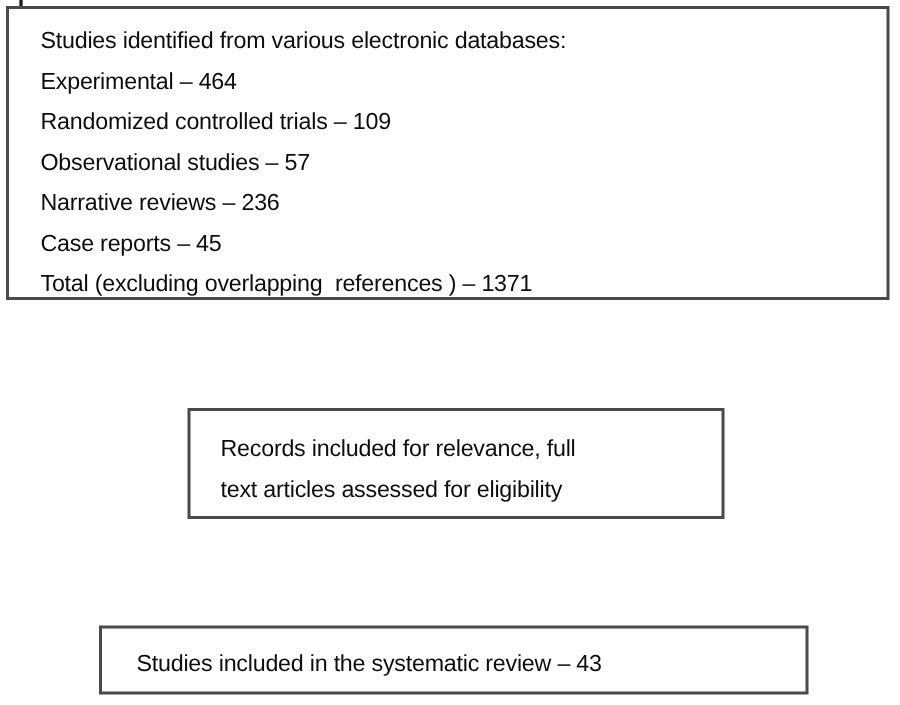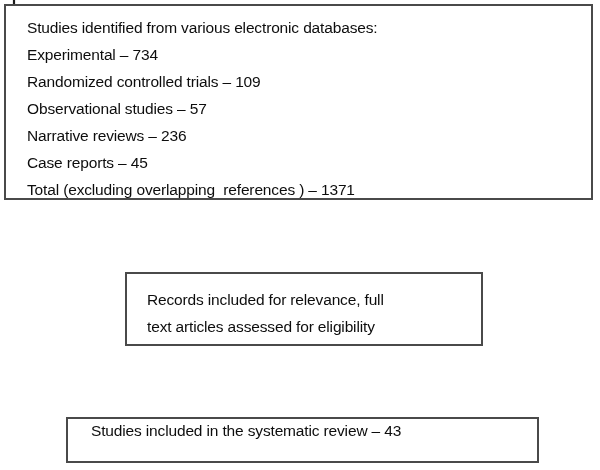--- a/index.html
+++ b/index.html
@@ -84,34 +84,34 @@
 
   
   #box-included {
     left: 66px;
     top: 417px;
     width: 473px;
     height: 46px;
   }
   #text-included {
     left: 91px;
-    top: 417px;
+    top: 429px;
     width: 430px;
   }
 
   .arrow-svg { display: block; }
 </style>
 </head>
 <body>
 
 <div id="flowchart">
 
   <div class="node-box" id="box-identification"></div>
   <div class="node-text" id="text-identification">Studies identified from various electronic databases:
-Experimental – 734
+Experimental – 464
 Randomized controlled trials – 109
 Observational studies – 57
 Narrative reviews – 236
 Case reports – 45
 Total (excluding overlapping  references ) – 1371</div>
 
   <div id="arrow-identification-to-screening">
     <svg class="arrow-svg" width="28" height="72" viewBox="0 0 28 72">
       <line x1="14" y1="0" x2="14" y2="58" stroke="#1a1a1a" stroke-width="2.2"></line>
       <polygon points="14,70 8.2,55 19.8,55" fill="#1a1a1a"></polygon>

